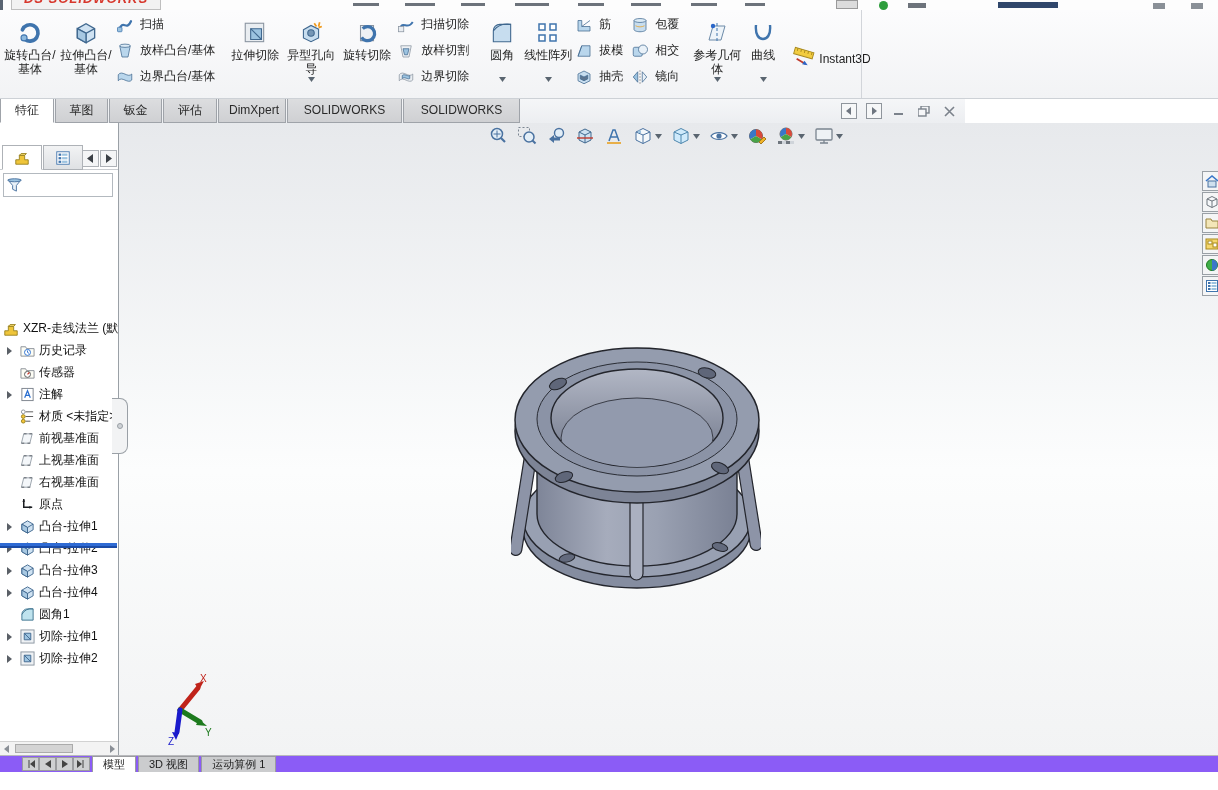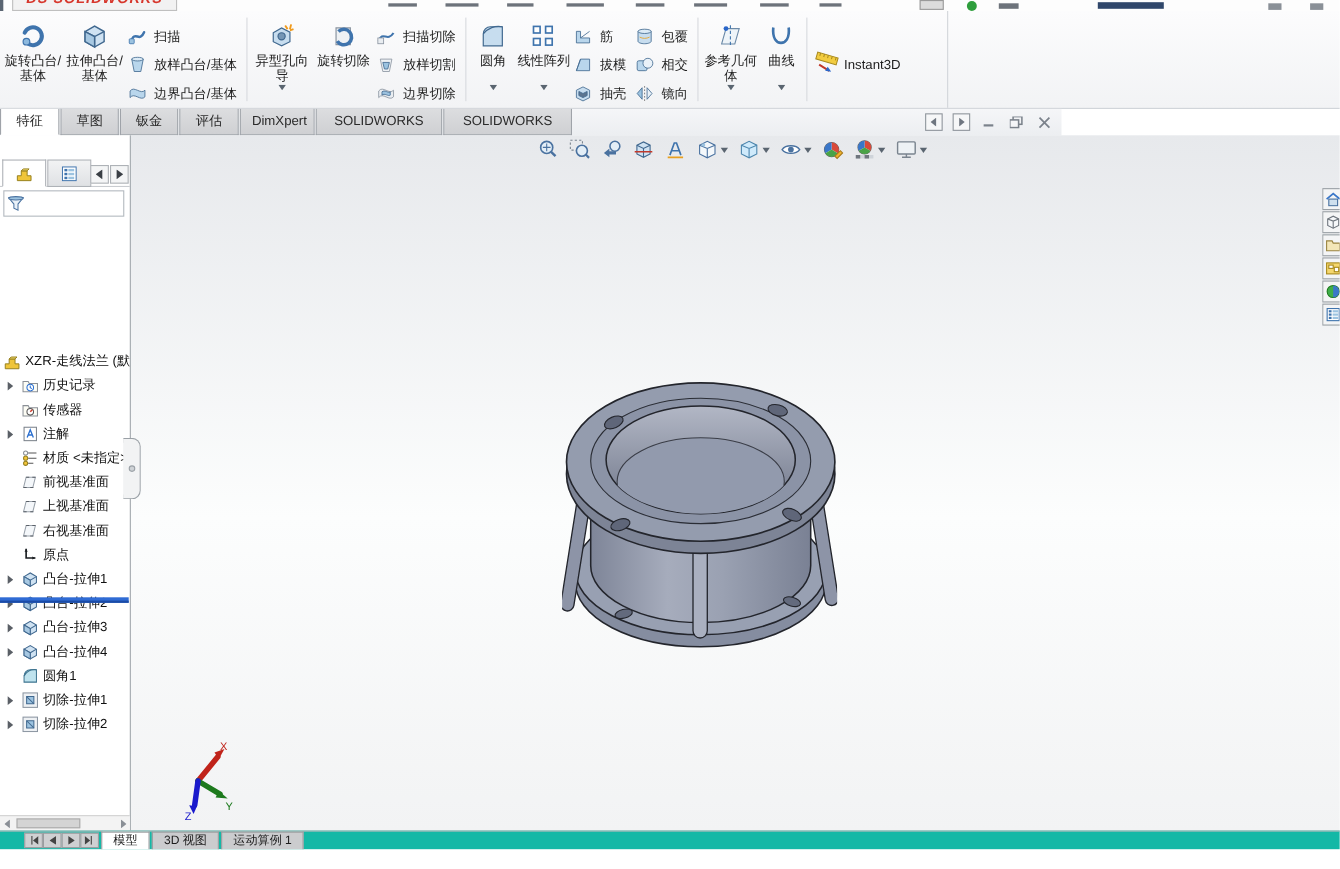--- a/index.html
+++ b/index.html
@@ -18,21 +18,21 @@
   
   .ribbon{position:absolute;left:0;top:10px;width:1218px;height:89px;background:linear-gradient(#fcfcfd,#f2f3f5);border-bottom:1px solid #cdd1d6}
   .ribbonInner{position:absolute;left:0;top:0;height:88px;width:862px;border-right:1px solid #d2d5da;display:flex}
   .rgroup{display:flex;align-items:flex-start;padding:4px 2px 0 2px}
   .rsep{width:1px;background:#d7dade;margin:6px 1px}
   .rbig{width:56px;height:82px;display:flex;flex-direction:column;align-items:center;padding-top:4px;cursor:pointer}
   .ricon{height:30px;display:flex;align-items:center}
   .rlabel{width:54px;text-align:center;font-size:12px;line-height:14px;height:28px;overflow:hidden;color:#222}
   .rdrop{margin-top:1px}
   .rstack{display:flex;flex-direction:column;justify-content:flex-start;padding-top:2px}
-  .rsmall{display:flex;align-items:flex-end;height:26px;padding:0 6px 0 2px;cursor:pointer;white-space:nowrap}
+  .rsmall{display:flex;align-items:flex-start;height:26px;padding:0 6px 0 2px;cursor:pointer;white-space:nowrap}
   .rsmall .sic{width:20px;margin-right:4px}
   .instant3d{width:84px;height:78px;display:flex;align-items:center;padding-top:8px;cursor:pointer}
 
   
   .tabrow{position:absolute;left:0;top:99px;width:965px;height:24px;background:linear-gradient(#f5f6f8,#eceef1)}
   .rtab{position:absolute;top:0;height:24px;line-height:23px;text-align:center;background:linear-gradient(#dcdddf,#cfd0d3);border:1px solid #9fa3a9;border-top:none;color:#2a2a2a;cursor:pointer;font-size:12px;padding:0 10px}
   .rtab.active{background:#fff;border-bottom:1px solid #fff;font-weight:normal}
   .winctl{position:absolute;top:4px;right:8px;display:flex;align-items:center;gap:9px}
   .wbox{width:16px;height:16px;border:1px solid #8f959c;background:#f6f7f8;display:flex;align-items:center;justify-content:center;cursor:pointer}
   .wflat{width:16px;height:16px;display:flex;align-items:center;justify-content:center;cursor:pointer}
@@ -62,21 +62,21 @@
   .hspace{flex:1}
   
   .viewport{position:absolute;left:119px;top:0;width:1099px;height:632px;background:linear-gradient(#e7e9ec,#fcfdfd 55%,#f2f3f4);cursor:crosshair}
   .hud{position:absolute;left:368px;top:2px;display:flex;align-items:center;gap:7px}
   .hudbtn{display:flex;align-items:center;gap:2px;padding:1px;cursor:pointer;border-radius:2px}
   .taskstrip{position:absolute;right:0;top:48px;width:16px;height:190px;overflow:hidden}
   .tsi{width:20px;height:20px;border:1px solid #9aa0a6;background:#f4f5f6;margin-bottom:1px;display:flex;align-items:center;justify-content:center;cursor:pointer}
   .triad{position:absolute;left:33px;top:549px;width:62px;height:74px}
 
   
-  .docbar{position:absolute;left:0;top:755px;width:1218px;height:17px;background:#14b8a6;border-top:1px solid #b8b9bc;display:flex;align-items:flex-end}
+  .docbar{position:absolute;left:0;top:755px;width:1218px;height:17px;background:#8b5cf6;border-top:1px solid #b8b9bc;display:flex;align-items:flex-end}
   .navbtns{display:flex;margin-left:22px;margin-bottom:1px}
   .navbtn{width:17px;height:14px;background:#cfd0d2;border:1px solid #9b9c9f;display:flex;align-items:center;justify-content:center;cursor:pointer}
   .dtab{height:16px;line-height:15px;padding:0 10px;border:1px solid #9b9c9f;border-bottom:none;background:#cbccce;font-size:11px;cursor:pointer;margin-left:2px;white-space:nowrap}
   .dtab.active{background:#fff}
 
   
   .statusbar{position:absolute;left:0;top:772px;width:1218px;height:18px;background:#f1f1f1;border-top:1px solid #c9c9c9;font-size:12px;color:#222}
   .st-left{position:absolute;left:3px;top:2px}
   .st-sep{position:absolute;top:1px;width:1px;height:16px;background:#cfcfcf}
   .st-mode{position:absolute;left:945px;top:2px;width:88px;text-align:center}
@@ -157,20 +157,30 @@
             <span>边界凸台/基体</span>
           </div>
         </div>
       </div>
       <div class="rsep"></div>
 
       <div class="rgroup">
         <div class="rbig">
           <span class="ricon">
             <svg viewBox="0 0 24 24" width="26" height="26">
+                <rect x="3" y="3" width="17" height="17" fill="#e9edf1" stroke="#8a94a0"></rect>
+                <path d="M8 8h10v10H8z" fill="#9cc3e0" stroke="#40688f"></path>
+                <path d="M8 8l10 10" stroke="#40688f"></path>
+              </svg>
+          </span>
+          <span class="rlabel">拉伸切除</span>
+        </div>
+        <div class="rbig">
+          <span class="ricon">
+            <svg viewBox="0 0 24 24" width="26" height="26">
                 <path d="M5 9l7-4 7 3.5v8L12 20l-7-3.5z" fill="#c7ddef" stroke="#40688f"></path>
                 <circle cx="12" cy="12" r="3" fill="#7596b5" stroke="#40688f"></circle>
                 <path d="M15 3l2 3M20 2l-1 4M22 6l-3 1" stroke="#f09b1e" stroke-width="1.6"></path>
               </svg>
           </span>
           <span class="rlabel">异型孔向导</span>
           <span class="rdrop">
               <svg width="7" height="5">
                 <path d="M0 0h7L3.5 5z" fill="#5a6570"></path>
               </svg>

